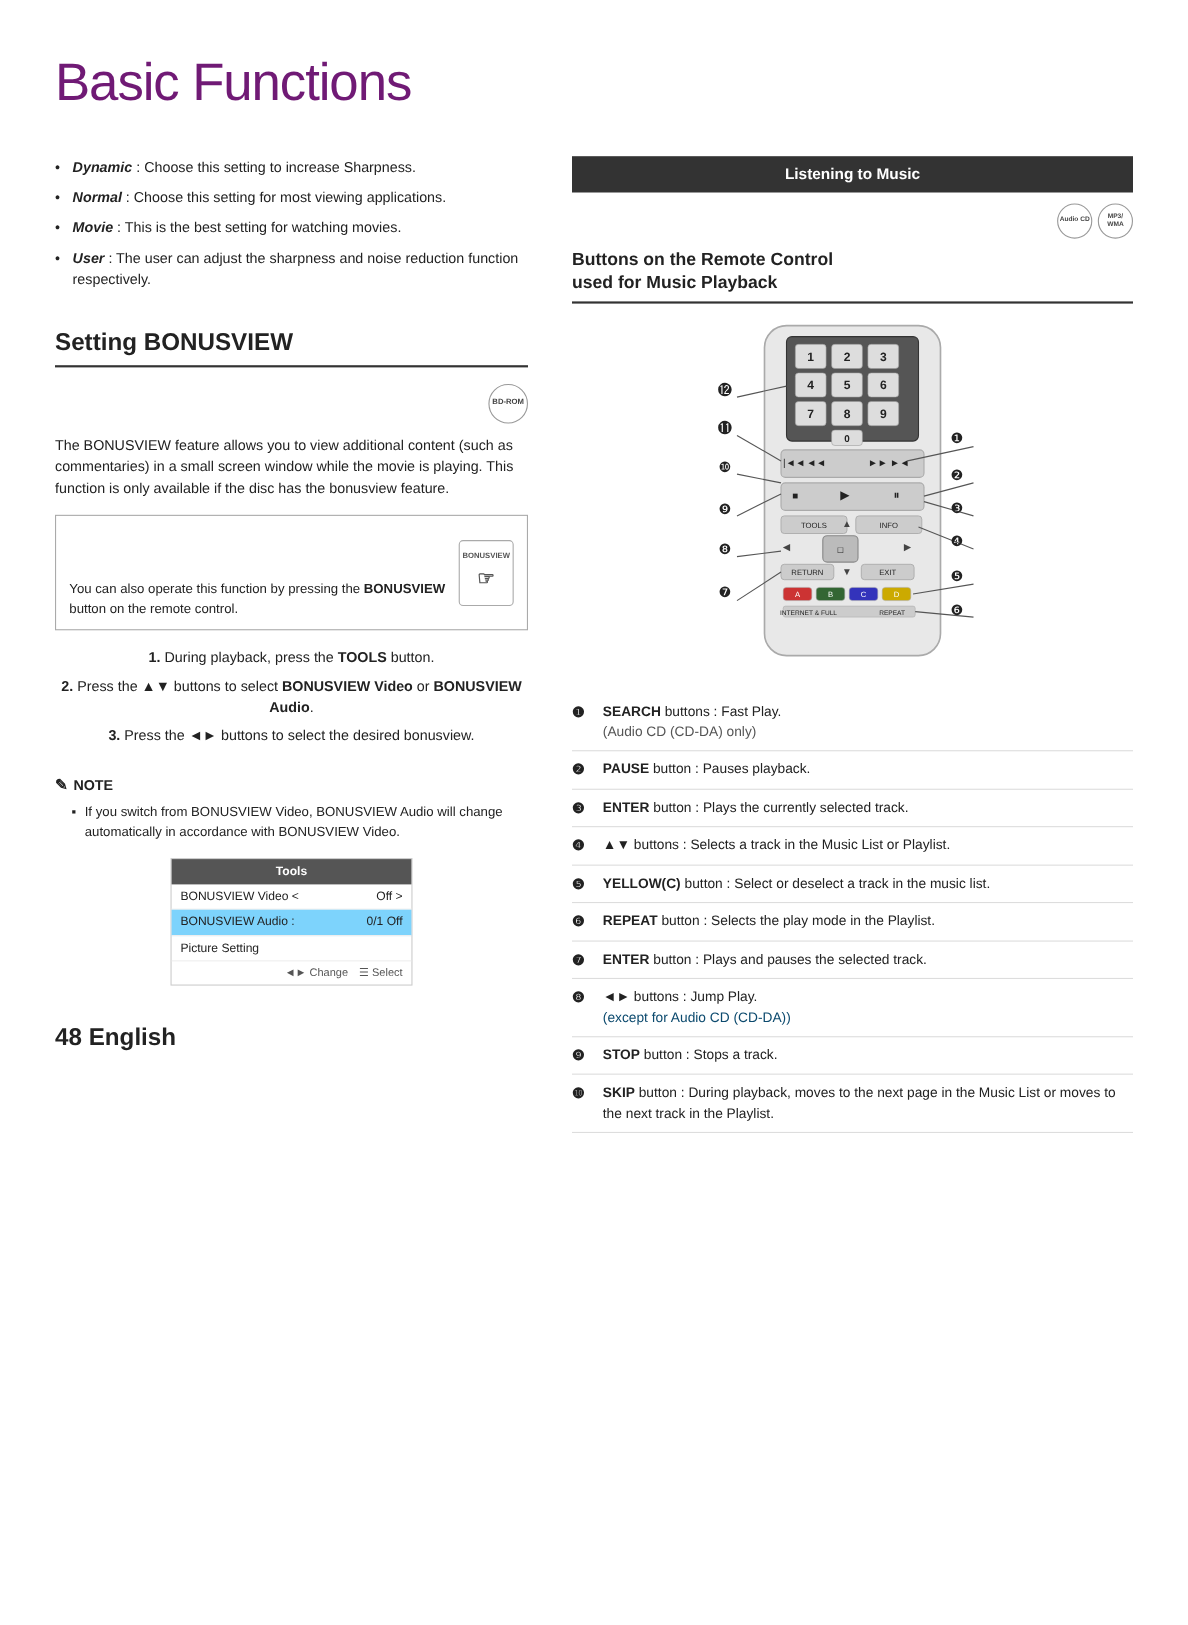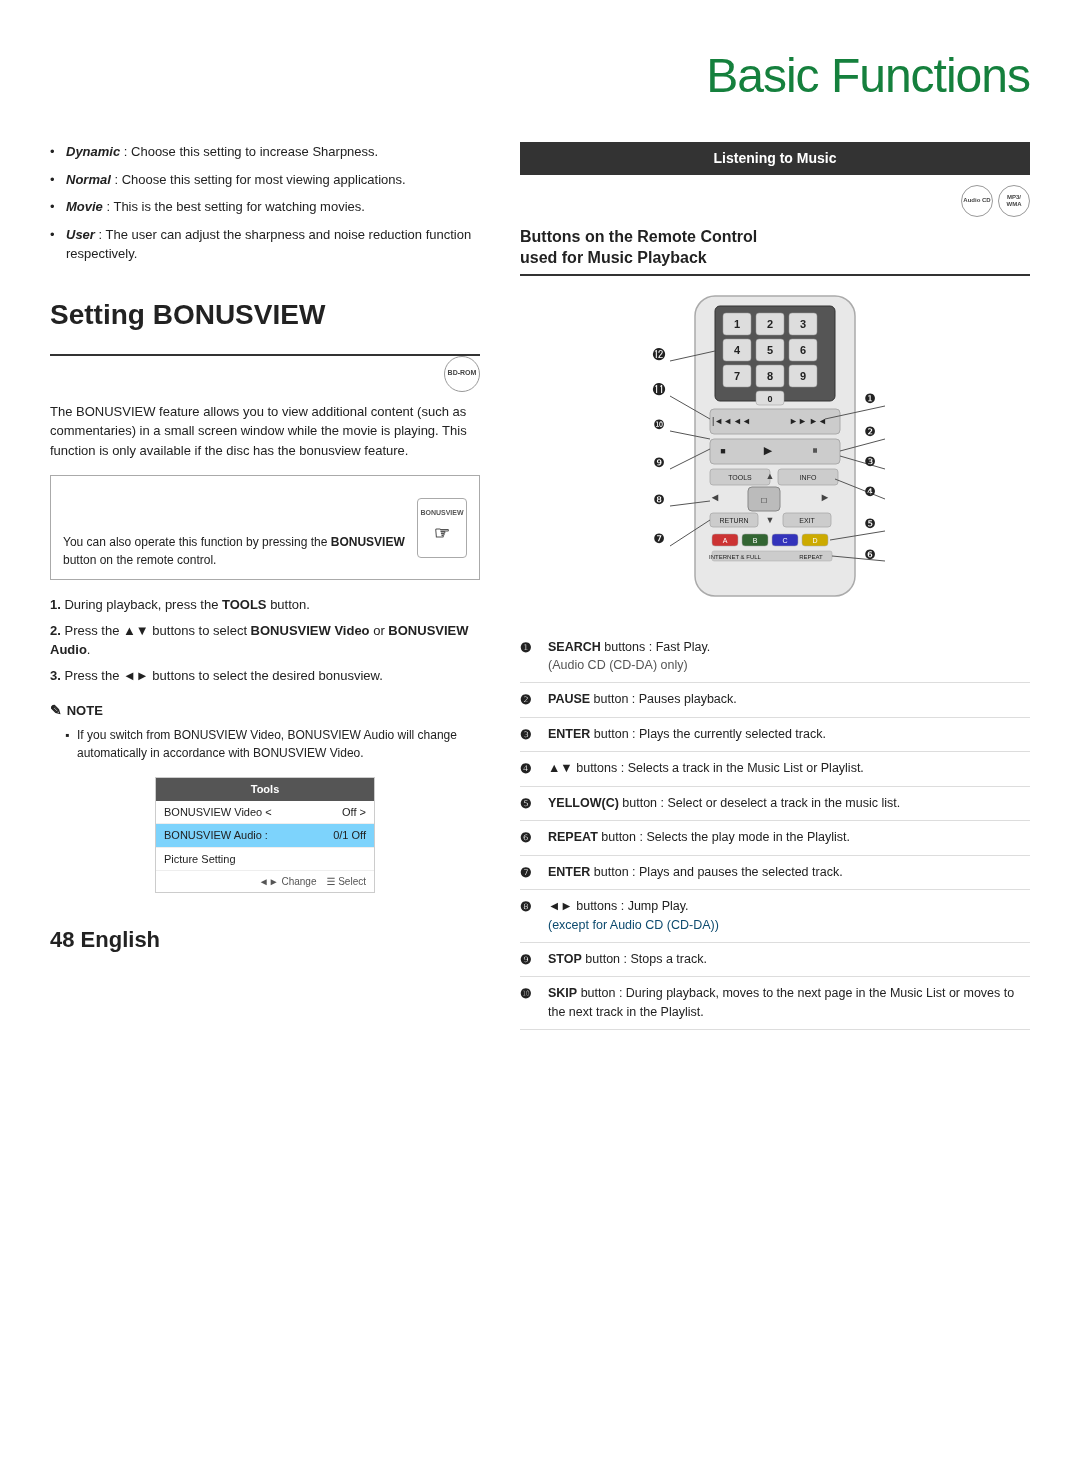--- a/index.html
+++ b/index.html
@@ -10,23 +10,22 @@
       min-height: 1477px;
       padding: 40px 50px;
       color: #222;
       font-size: 14px;
       line-height: 1.5;
     }
     h1.page-title {
       font-size: 48px;
       font-weight: 300;
       margin-bottom: 30px;
-      color: #15803d;
+      color: #701a75;
       letter-spacing: -1px;
-      text-align: right;
     }
     .main-layout {
       display: flex;
       gap: 40px;
     }
     .left-col {
       flex: 0 0 430px;
     }
     .right-col {
       flex: 1;
@@ -46,24 +45,25 @@
       content: "•";
       position: absolute;
       left: 0;
     }
     .bullet-list li strong {
       font-weight: bold;
       font-style: italic;
     }
     
     .section-title {
-      font-size: 28px;
+      font-size: 22px;
       font-weight: bold;
       border-bottom: 2px solid #333;
-      padding-bottom: 18px;
+      padding-bottom: 5px;
+      margin-bottom: 15px;
     }
     .bd-rom-icon {
       display: flex;
       justify-content: flex-end;
       margin-bottom: 10px;
     }
     .bd-rom-badge {
       border: 1px solid #999;
       border-radius: 50%;
       width: 36px;
@@ -107,21 +107,22 @@
       align-items: center;
       justify-content: center;
       font-size: 8px;
       font-weight: bold;
       color: #555;
       flex-shrink: 0;
       flex-direction: column;
       gap: 2px;
     }
     .steps {
-      margin-bottom: 15px;
+      margin-bottom: 25px;
+      text-align: center;
     }
     .step {
       font-size: 13px;
       margin-bottom: 6px;
     }
     .step-num {
       font-weight: bold;
     }
     .note-box {
       font-size: 12px;

